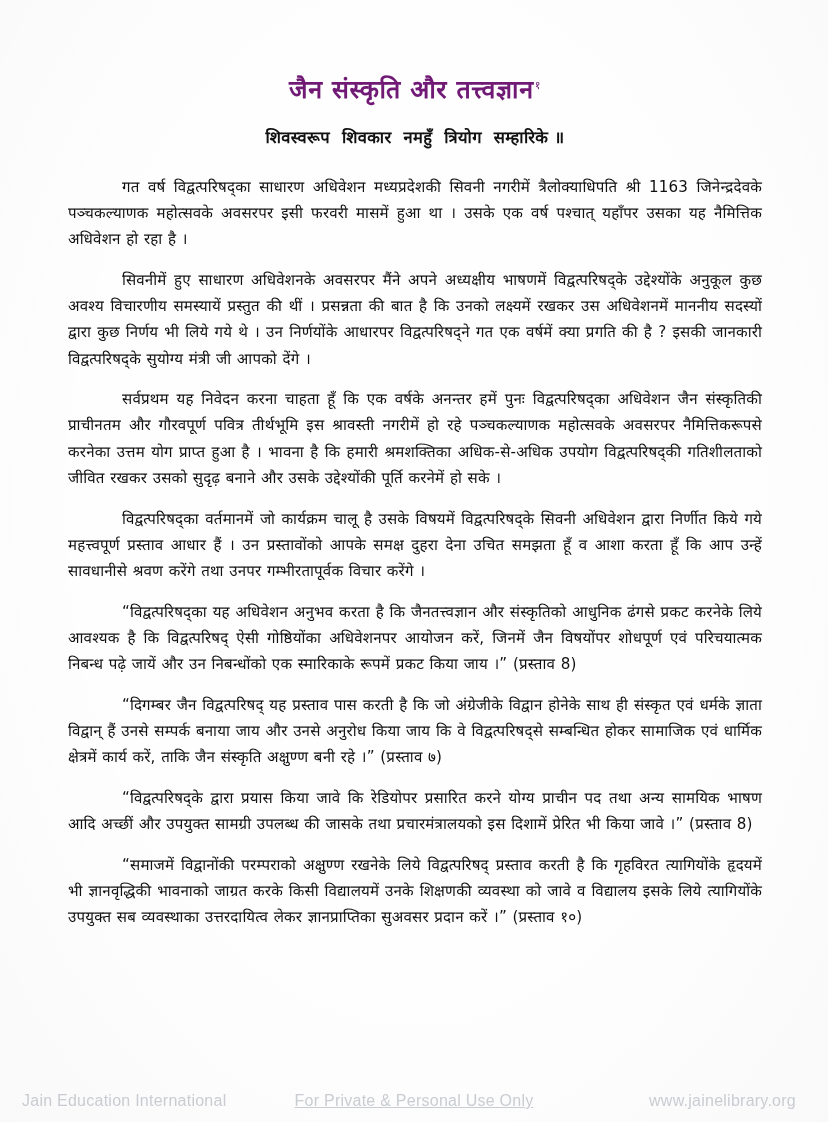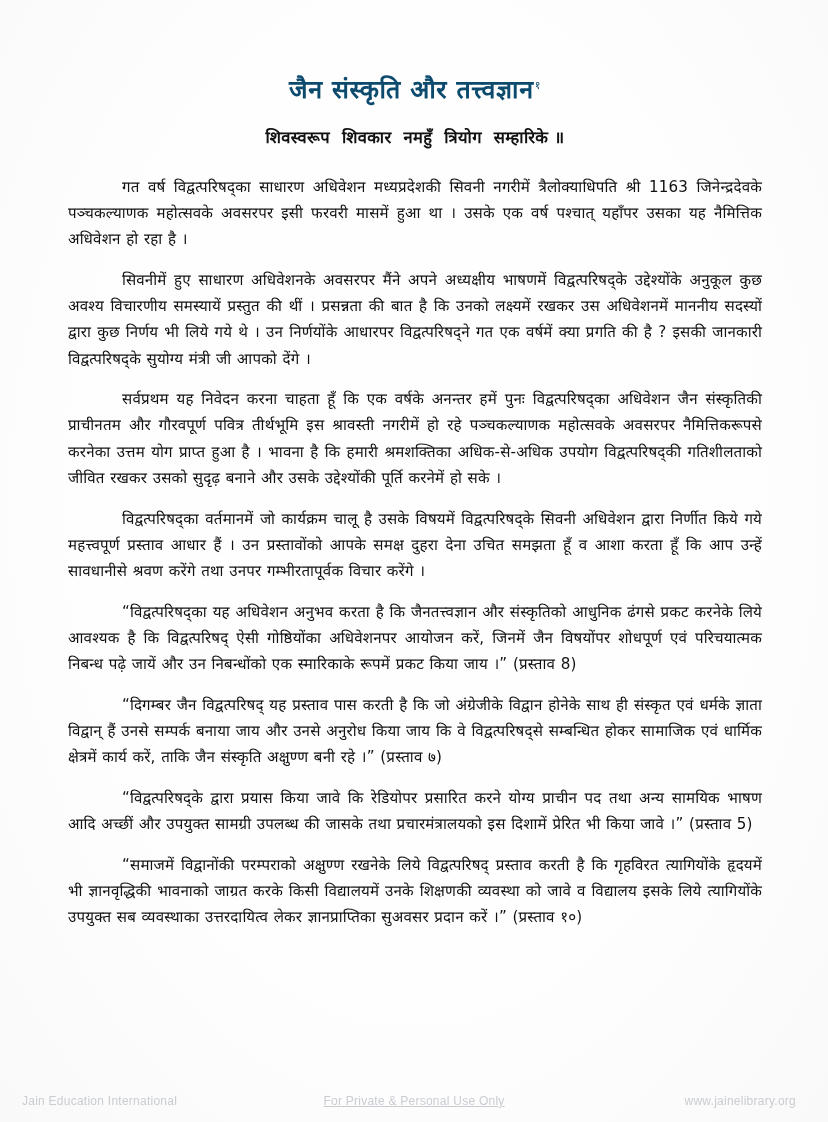--- a/index.html
+++ b/index.html
@@ -42,21 +42,21 @@
 
   
   .doc-title {
     margin: 0;
     padding-top: 74px;
     text-align: center;
     font-size: 25px;
     font-weight: bold;
     letter-spacing: 0.6px;
     line-height: 1.25;
-    color: #0c4a6e;
+    color: #701a75;
   }
   .doc-title .fn-marker {
     font-size: 11px;
     font-weight: normal;
     vertical-align: super;
     margin-left: 1px;
   }
 
   
   .verse {
@@ -124,21 +124,21 @@
 
   
   .page-footer {
     position: absolute;
     left: 0;
     right: 0;
     top: 1089px;
     height: 24px;
     display: flex;
     align-items: center;
-    font-size: 12px;
+    font-size: 16px;
     letter-spacing: 0.25px;
     color: #c9ccd1;
     font-family: "Liberation Sans", sans-serif;
   }
   .footer-left {
     position: absolute;
     left: 22px;
   }
   .footer-center {
     position: absolute;
@@ -164,21 +164,21 @@
       <span class="verse-line">शिवस्वरूप  शिवकार  नमहुँ  त्रियोग  सम्हारिके ॥</span>
     </div>
 
     <div class="body-text">
       <p class="para">गत वर्ष विद्वत्परिषद्का साधारण अधिवेशन मध्यप्रदेशकी सिवनी नगरीमें त्रैलोक्याधिपति श्री 1163 जिनेन्द्रदेवके पञ्चकल्याणक महोत्सवके अवसरपर इसी फरवरी मासमें हुआ था । उसके एक वर्ष पश्चात् यहाँपर उसका यह नैमित्तिक अधिवेशन हो रहा है ।</p>
       <p class="para">सिवनीमें हुए साधारण अधिवेशनके अवसरपर मैंने अपने अध्यक्षीय भाषणमें विद्वत्परिषद्के उद्देश्योंके अनुकूल कुछ अवश्य विचारणीय समस्यायें प्रस्तुत की थीं । प्रसन्नता की बात है कि उनको लक्ष्यमें रखकर उस अधिवेशनमें माननीय सदस्यों द्वारा कुछ निर्णय भी लिये गये थे । उन निर्णयोंके आधारपर विद्वत्परिषद्ने गत एक वर्षमें क्या प्रगति की है ? इसकी जानकारी विद्वत्परिषद्के सुयोग्य मंत्री जी आपको देंगे ।</p>
       <p class="para">सर्वप्रथम यह निवेदन करना चाहता हूँ कि एक वर्षके अनन्तर हमें पुनः विद्वत्परिषद्का अधिवेशन जैन संस्कृतिकी प्राचीनतम और गौरवपूर्ण पवित्र तीर्थभूमि इस श्रावस्ती नगरीमें हो रहे पञ्चकल्याणक महोत्सवके अवसरपर नैमित्तिकरूपसे करनेका उत्तम योग प्राप्त हुआ है । भावना है कि हमारी श्रमशक्तिका अधिक-से-अधिक उपयोग विद्वत्परिषद्की गतिशीलताको जीवित रखकर उसको सुदृढ़ बनाने और उसके उद्देश्योंकी पूर्ति करनेमें हो सके ।</p>
       <p class="para">विद्वत्परिषद्का वर्तमानमें जो कार्यक्रम चालू है उसके विषयमें विद्वत्परिषद्के सिवनी अधिवेशन द्वारा निर्णीत किये गये महत्त्वपूर्ण प्रस्ताव आधार हैं । उन प्रस्तावोंको आपके समक्ष दुहरा देना उचित समझता हूँ व आशा करता हूँ कि आप उन्हें सावधानीसे श्रवण करेंगे तथा उनपर गम्भीरतापूर्वक विचार करेंगे ।</p>
       <p class="para quote">“विद्वत्परिषद्का यह अधिवेशन अनुभव करता है कि जैनतत्त्वज्ञान और संस्कृतिको आधुनिक ढंगसे प्रकट करनेके लिये आवश्यक है कि विद्वत्परिषद् ऐसी गोष्ठियोंका अधिवेशनपर आयोजन करें, जिनमें जैन विषयोंपर शोधपूर्ण एवं परिचयात्मक निबन्ध पढ़े जायें और उन निबन्धोंको एक स्मारिकाके रूपमें प्रकट किया जाय ।” (प्रस्ताव 8)</p>
       <p class="para quote">“दिगम्बर जैन विद्वत्परिषद् यह प्रस्ताव पास करती है कि जो अंग्रेजीके विद्वान होनेके साथ ही संस्कृत एवं धर्मके ज्ञाता विद्वान् हैं उनसे सम्पर्क बनाया जाय और उनसे अनुरोध किया जाय कि वे विद्वत्परिषद्से सम्बन्धित होकर सामाजिक एवं धार्मिक क्षेत्रमें कार्य करें, ताकि जैन संस्कृति अक्षुण्ण बनी रहे ।” (प्रस्ताव ७)</p>
-      <p class="para quote">“विद्वत्परिषद्के द्वारा प्रयास किया जावे कि रेडियोपर प्रसारित करने योग्य प्राचीन पद तथा अन्य सामयिक भाषण आदि अच्छीं और उपयुक्त सामग्री उपलब्ध की जासके तथा प्रचारमंत्रालयको इस दिशामें प्रेरित भी किया जावे ।” (प्रस्ताव 5)</p>
+      <p class="para quote">“विद्वत्परिषद्के द्वारा प्रयास किया जावे कि रेडियोपर प्रसारित करने योग्य प्राचीन पद तथा अन्य सामयिक भाषण आदि अच्छीं और उपयुक्त सामग्री उपलब्ध की जासके तथा प्रचारमंत्रालयको इस दिशामें प्रेरित भी किया जावे ।” (प्रस्ताव 8)</p>
       <p class="para quote">“समाजमें विद्वानोंकी परम्पराको अक्षुण्ण रखनेके लिये विद्वत्परिषद् प्रस्ताव करती है कि गृहविरत त्यागियोंके हृदयमें भी ज्ञानवृद्धिकी भावनाको जाग्रत करके किसी विद्यालयमें उनके शिक्षणकी व्यवस्था को जावे व विद्यालय इसके लिये त्यागियोंके उपयुक्त सब व्यवस्थाका उत्तरदायित्व लेकर ज्ञानप्राप्तिका सुअवसर प्रदान करें ।” (प्रस्ताव १०)</p>
     </div>
 
   </div>
 
 
   <div class="page-footer">
     <span class="footer-left">Jain Education International</span>
     <span class="footer-center">For Private &amp; Personal Use Only</span>
     <span class="footer-right">www.jainelibrary.org</span>

